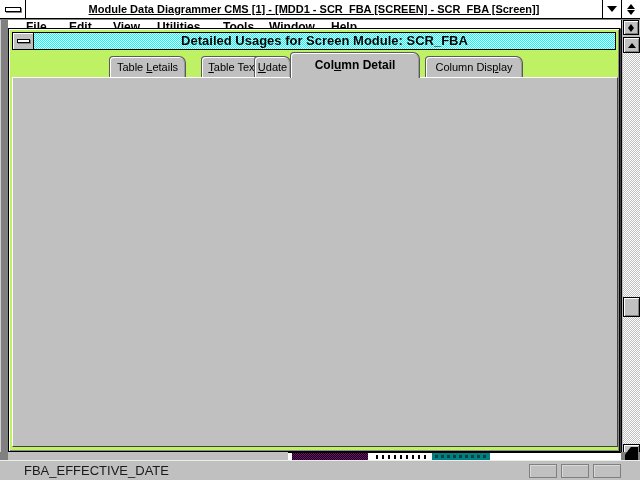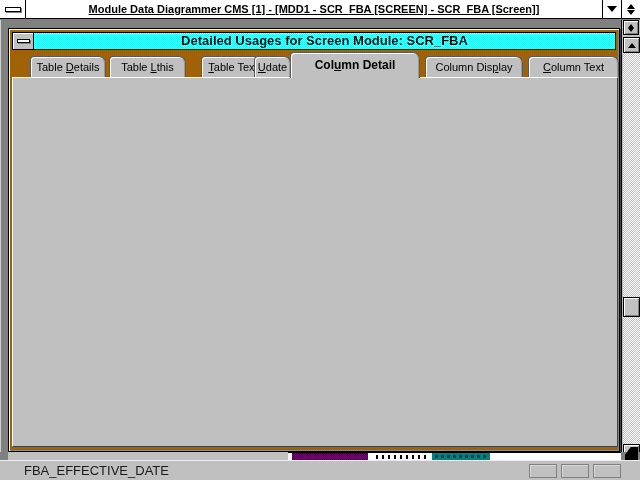--- a/index.html
+++ b/index.html
@@ -28,21 +28,21 @@
   .menu-item { position:absolute; top:0; font-weight:bold; font-size:12px; line-height:15px; }
   .left-edge { position:absolute; left:0; top:20px; width:8px; bottom:20px; background:#808080; border-left:1px solid #d0d0d0; }
   
   .bg-right { position:absolute; right:0; top:20px; width:19px; bottom:20px; background:#c0c0c0; border-left:1px solid #000; }
   .child-restore { position:absolute; left:1px; top:0; width:16px; height:15px; background:#c0c0c0; border:1px solid #000; box-shadow:inset 1px 1px 0 #fff, inset -1px -1px 0 #808080; display:flex; flex-direction:column; align-items:center; justify-content:center; }
   .vscroll { position:absolute; left:1px; top:17px; width:17px; bottom:0; }
   .scroll-btn { position:absolute; left:0; width:17px; height:16px; background:#c0c0c0; border:1px solid #000; box-shadow:inset 1px 1px 0 #fff, inset -1px -1px 0 #808080; display:flex; align-items:center; justify-content:center; }
   .scroll-track { position:absolute; left:0; top:16px; bottom:16px; width:17px; }
   .scroll-thumb { position:absolute; left:0; top:244px; width:17px; height:20px; background:#c0c0c0; border:1px solid #000; box-shadow:inset 1px 1px 0 #fff, inset -1px -1px 0 #808080; }
   
-  .dialog { position:absolute; left:8px; top:28px; width:612px; height:424px; background:#a16207; border:1px solid #000; box-shadow:inset 1px 1px 0 #fff, inset -1px -1px 0 #8a8a8a, 1px 1px 0 #404040; }
+  .dialog { position:absolute; left:8px; top:28px; width:612px; height:424px; background:#bef264; border:1px solid #000; box-shadow:inset 1px 1px 0 #fff, inset -1px -1px 0 #8a8a8a, 1px 1px 0 #404040; }
   .dlg-titlebar { position:absolute; left:3px; top:3px; right:3px; height:18px; border:1px solid #000; display:flex; }
   .dlg-sysmenu { width:21px; background:#c0c0c0; border-right:1px solid #000; box-shadow:inset 1px 1px 0 #fff; display:flex; align-items:center; justify-content:center; }
   .dlg-title-text { flex:1; text-align:center; font-weight:bold; font-size:13px; line-height:16px; white-space:nowrap; overflow:hidden; }
   
   .tab { position:absolute; top:27px; height:21px; background:#c0c0c0; border:1px solid #5a5a5a; border-bottom:none; border-radius:4px 7px 0 0; box-shadow:inset 1px 1px 0 #fff, inset -1px 0 0 #9a9a9a; font-size:11px; line-height:20px; text-align:center; z-index:2; white-space:nowrap; }
   .tab.active { top:23px; height:26px; font-weight:bold; font-size:12px; line-height:24px; z-index:4; }
   .accel { text-decoration:underline; }
   .tab-panel { position:absolute; left:3px; top:48px; width:606px; height:370px; background:#c0c0c0; border-top:1px solid #fff; border-left:1px solid #fff; border-right:1px solid #404040; border-bottom:1px solid #404040; z-index:1; }
   
   .lbl { position:absolute; font-weight:bold; font-size:12px; white-space:nowrap; }
@@ -97,20 +97,29 @@
     <div class="main-title-text">Module Data Diagrammer CMS [1] - [MDD1 - SCR_FBA [SCREEN] - SCR_FBA [Screen]]</div>
     <div class="main-win-btn">
       <span class="tri-dn"></span>
     </div>
     <div class="main-win-btn">
       <span class="tri-up sm"></span>
       <span class="tri-dn sm"></span>
     </div>
   </div>
 
+  <div class="main-menubar">
+    <span class="menu-item" style="left:25px">File</span>
+    <span class="menu-item" style="left:68px">Edit</span>
+    <span class="menu-item" style="left:112px">View</span>
+    <span class="menu-item" style="left:156px">Utilities</span>
+    <span class="menu-item" style="left:222px">Tools</span>
+    <span class="menu-item" style="left:268px">Window</span>
+    <span class="menu-item" style="left:330px">Help</span>
+  </div>
 
   <div class="left-edge"></div>
 
   <div class="bg-right">
     <div class="child-restore">
       <span class="tri-up sm" style="border-bottom-width:4px;border-left-width:3px;border-right-width:3px"></span>
       <span class="tri-dn sm" style="border-top-width:4px;border-left-width:3px;border-right-width:3px"></span>
     </div>
     <div class="vscroll">
       <div class="scroll-btn" style="top:0">
@@ -127,27 +136,25 @@
 
   <div class="dialog">
 
     <div class="dlg-titlebar">
       <div class="dlg-sysmenu">
         <span class="dash-glyph small"></span>
       </div>
       <div class="dlg-title-text dither-cyan">Detailed Usages for Screen Module: SCR_FBA</div>
     </div>
 
-    <div class="tab" style="left:21px;width:76px"><span>Table </span><span class="accel">D</span><span>etails</span></div>
-    <div class="tab" style="left:100px;width:77px"><span>Table </span><span class="accel">L</span><span>this</span></div>
+    <div class="tab" style="left:100px;width:77px"><span>Table </span><span class="accel">L</span><span>etails</span></div>
     <div class="tab" style="left:192px;width:64px"><span class="accel">T</span><span>able Text</span></div>
     <div class="tab" style="left:245px;width:37px"><span class="accel">U</span><span>date</span></div>
     <div class="tab" style="left:416px;width:98px"><span>Column Dis</span><span class="accel">p</span><span>lay</span></div>
     <div class="tab active" style="left:281px;width:130px"><span>Col</span><span class="accel">u</span><span>mn Detail</span></div>
-    <div class="tab" style="left:519px;width:91px"><span class="accel">C</span><span>olumn Text</span></div>
 
     <div class="tab-panel"></div>
 
     <div class="lbl" style="left:26px;top:59px;font-size:13px">Column Usage</div>
     <input class="tfield" style="left: 24px; top: 71px; width: 162px; height: 21px;" value="">
     <div class="help-btn bevel"><span>?</span></div>
 
     <div class="listbox">
       <div class="lb-item">FBA_AGMT_ID</div>
       <div class="lb-item">FBA_CD_AGMT_TYP</div>

